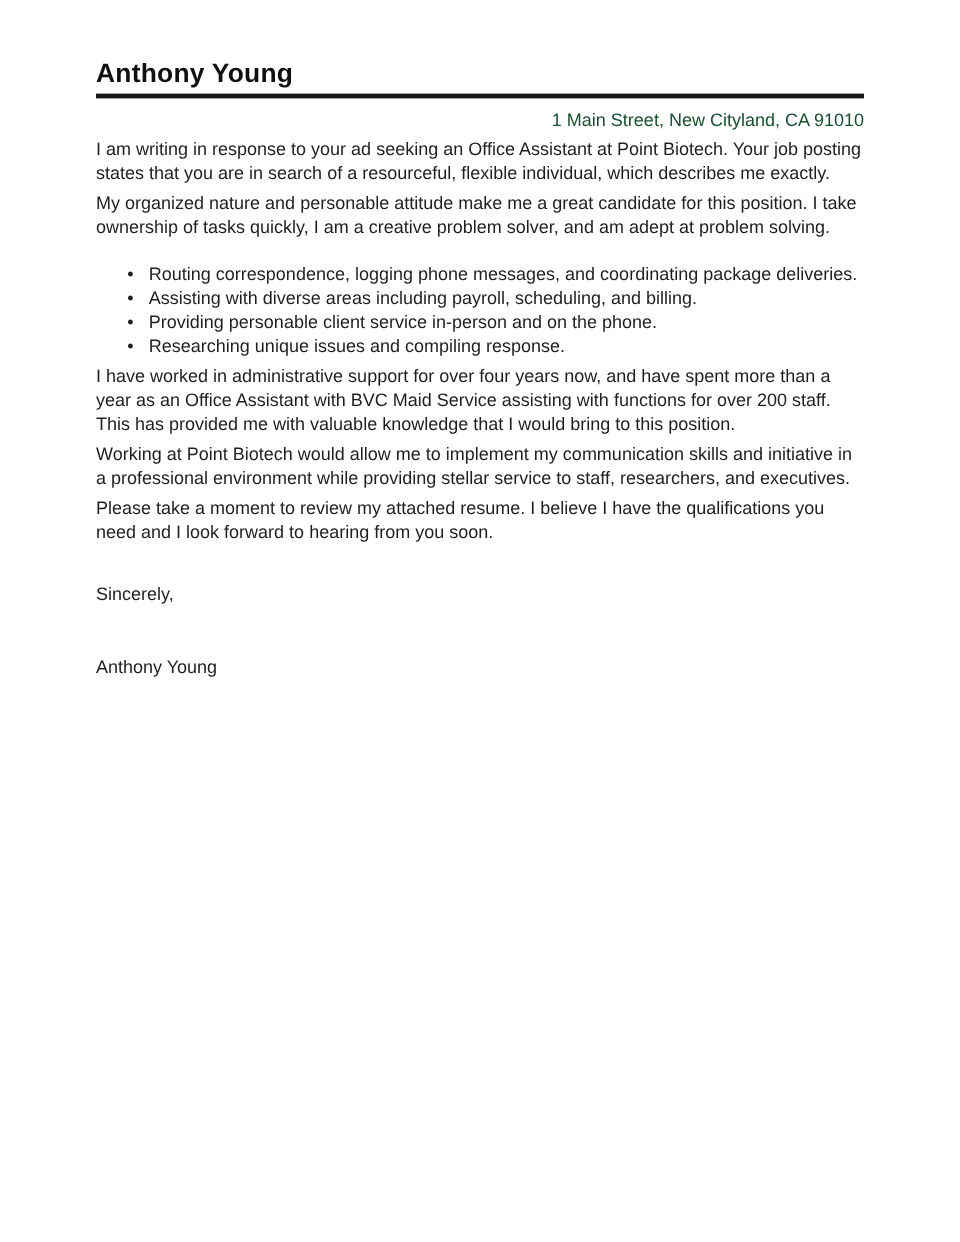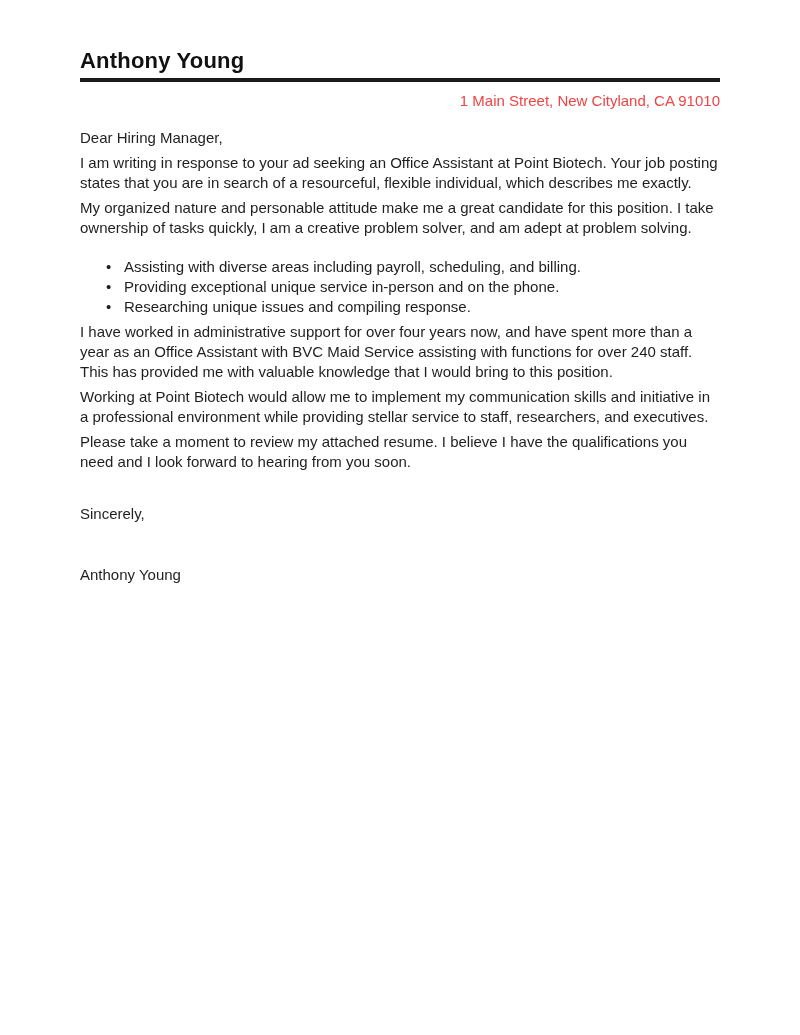--- a/index.html
+++ b/index.html
@@ -26,21 +26,21 @@
   .double-rule {
     height: 3px;
     border-top: 2px solid #1a1a1a;
     border-bottom: 2px solid #1a1a1a;
     margin-bottom: 9px;
   }
   .contact {
     text-align: right;
     font-size: 15px;
     line-height: 19px;
-    color: #ef4444;
+    color: #14532d;
   }
   .letter-body {
     font-size: 15px;
     line-height: 20px;
   }
   .salutation { margin-top: 18px; }
   .para { margin-top: 5px; }
   ul.expertise {
     margin-top: 19px;
     padding-left: 44px;
@@ -70,34 +70,34 @@
   <div class="name">Anthony Young</div>
 
   <div class="double-rule"></div>
 
   <div class="contact">
     <div>1 Main Street, New Cityland, CA 91010</div>
   </div>
 
   <div class="letter-body">
 
-    <div class="salutation">Dear Hiring Manager,</div>
 
     <p class="para">I am writing in response to your ad seeking an Office Assistant at Point Biotech. Your job posting states that you are in search of a resourceful, flexible individual, which describes me exactly.</p>
 
     <p class="para">My organized nature and personable attitude make me a great candidate for this position. I take ownership of tasks quickly, I am a creative problem solver, and am adept at problem solving.</p>
 
 
     <ul class="expertise">
+      <li>Routing correspondence, logging phone messages, and coordinating package deliveries.</li>
       <li>Assisting with diverse areas including payroll, scheduling, and billing.</li>
-      <li>Providing exceptional unique service in-person and on the phone.</li>
+      <li>Providing personable client service in-person and on the phone.</li>
       <li>Researching unique issues and compiling response.</li>
     </ul>
 
-    <p class="para">I have worked in administrative support for over four years now, and have spent more than a year as an Office Assistant with BVC Maid Service assisting with functions for over 240 staff. This has provided me with valuable knowledge that I would bring to this position.</p>
+    <p class="para">I have worked in administrative support for over four years now, and have spent more than a year as an Office Assistant with BVC Maid Service assisting with functions for over 200 staff. This has provided me with valuable knowledge that I would bring to this position.</p>
 
     <p class="para">Working at Point Biotech would allow me to implement my communication skills and initiative in a professional environment while providing stellar service to staff, researchers, and executives.</p>
 
     <p class="para">Please take a moment to review my attached resume. I believe I have the qualifications you need and I look forward to hearing from you soon.</p>
 
     <div class="closing">Sincerely,</div>
 
     <div class="signature">Anthony Young</div>
 
   </div>

